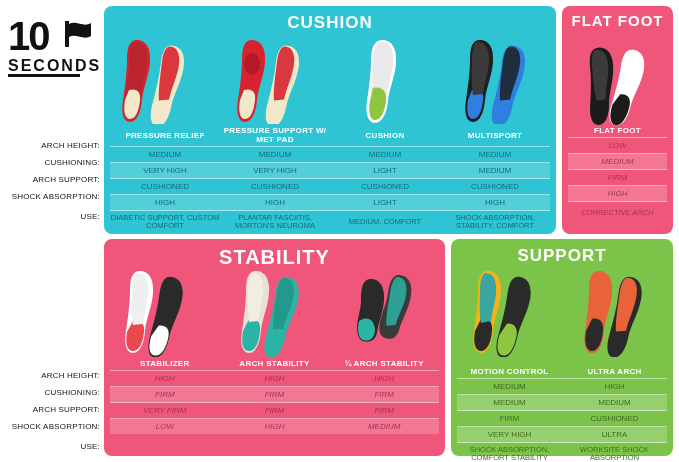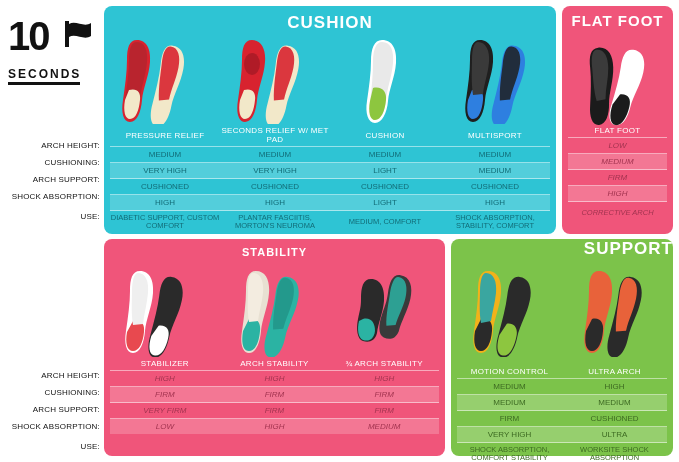--- a/index.html
+++ b/index.html
@@ -14,61 +14,61 @@
   
   .logo{
     position:absolute;left:8px;top:17px;width:86px;height:72px;
     color:#111;
   }
   .logo .ten{
     font-size:40px;font-weight:bold;letter-spacing:-2px;line-height:38px;
     font-family:"Liberation Sans", sans-serif;
   }
   .logo .seconds{
-    font-size:12px;font-weight:bold;letter-spacing:2px;line-height:12px;margin-top:13px;
+    font-size:16px;font-weight:bold;letter-spacing:2px;line-height:12px;margin-top:5px;text-align:center;
   }
   .logo .bar{width:72px;height:3px;background:#111;margin-top:2px;}
   .logo-mark{
     position:absolute;left:54px;top:4px;width:30px;height:26px;
   }
 
   
   .panel{position:absolute;border-radius:8px;}
   .panel-title{
     text-align:center;color:#fff;font-weight:bold;letter-spacing:1px;
   }
 
   #cushion-panel{left:104px;top:6px;width:452px;height:228px;background:#2ec4d4;}
   #cushion-panel .panel-title{font-size:17px;padding-top:7px;}
 
   #flatfoot-panel{left:562px;top:6px;width:111px;height:228px;background:#f0557a;}
   #flatfoot-panel .panel-title{font-size:15px;padding-top:7px;line-height:16px;}
 
   #stability-panel{left:104px;top:239px;width:341px;height:217px;background:#f0557a;}
-  #stability-panel .panel-title{font-size:11px;padding-top:7px;}
+  #stability-panel .panel-title{font-size:20px;padding-top:7px;}
 
   #support-panel{left:451px;top:239px;width:222px;height:217px;background:#7cc34a;}
-  #support-panel .panel-title{font-size:17px;text-align:right;}
+  #support-panel .panel-title{font-size:17px;padding-top:7px;}
 
   
   .art-row{position:absolute;left:0;right:0;display:flex;}
   .art-cell{flex:1;display:flex;align-items:flex-end;justify-content:center;}
 
   .rowlabel{
     position:absolute;text-align:right;font-size:8px;font-weight:normal;color:#111;
     letter-spacing:.2px;
   }
 
   table.grid{border-collapse:collapse;width:100%;table-layout:fixed;}
   table.grid td{padding:0;}
 
   
   .dtable{position:absolute;left:6px;right:6px;}
   .dtable .hrow td{
-    color:#fff;font-size:8px;font-weight:normal;text-align:center;letter-spacing:.3px;
+    color:#fff;font-size:8px;font-weight:bold;text-align:center;letter-spacing:.3px;
     padding-bottom:2px;
   }
   .dtable .drow td{
     text-align:center;font-size:8px;line-height:9px;height:15px;
     border-top:1px solid rgba(255,255,255,.5);
   }
   .dtable .drow.uses td{height:22px;font-size:7.5px;line-height:8.5px;}
   .c-cyan td{color:#126c77;}
   .c-pink td{color:#a33450;font-style:italic;}
   .c-green td{color:#3d6a22;}
@@ -154,21 +154,21 @@
           </g>
         </svg>
       </div>
     </div>
 
     <div class="dtable" style="top:120px;">
       <table class="grid">
         <tbody>
             <tr class="hrow">
           <td>PRESSURE RELIEF</td>
-          <td>SECONDS RELIEF W/ MET PAD</td>
+          <td>PRESSURE SUPPORT W/ MET PAD</td>
           <td>CUSHION</td>
           <td>MULTISPORT</td>
         </tr>
         <tr class="drow c-cyan">
           <td>MEDIUM</td>
           <td>MEDIUM</td>
           <td>MEDIUM</td>
           <td>MEDIUM</td>
         </tr>
         <tr class="drow c-cyan alt-cyan">

